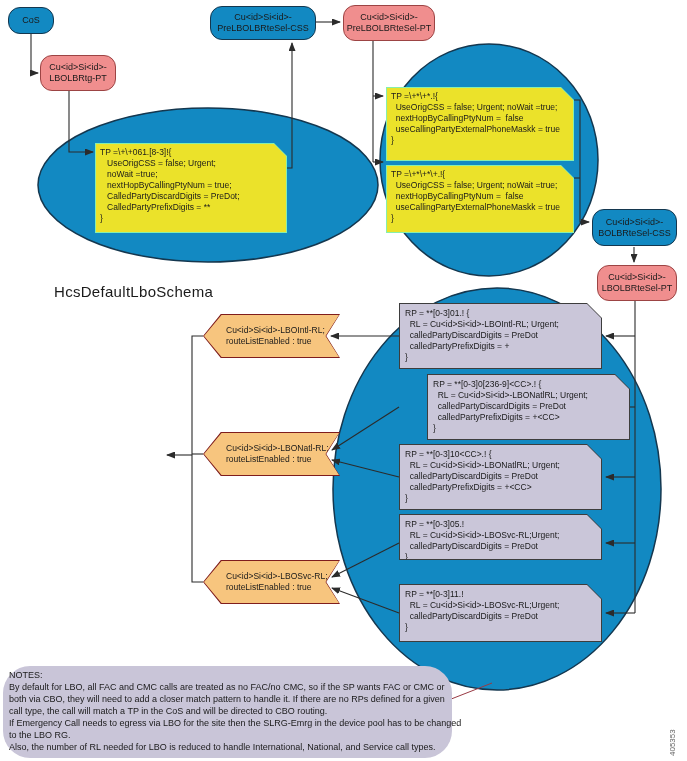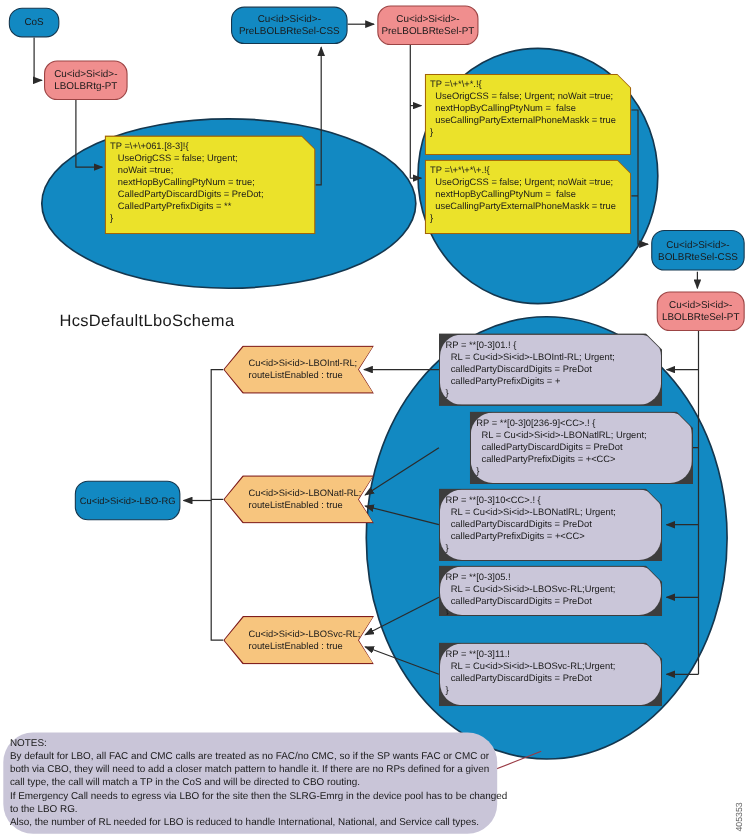--- a/index.html
+++ b/index.html
@@ -6,29 +6,29 @@
   .canvas{position:relative;width:687px;height:761px;background:#fff;overflow:hidden;
           font-family:"Liberation Sans",sans-serif;color:#1a1a1a;}
   svg.layer{position:absolute;left:0;top:0;z-index:0;}
   .abs{position:absolute;box-sizing:border-box;}
   
   .node{display:flex;align-items:center;justify-content:center;text-align:center;
         border-radius:12px;font-size:9px;line-height:11px;white-space:pre-line;z-index:2;}
   .node.blue{background:#1289C2;border:1.4px solid #14374F;}
   .node.pink{background:#F08E8E;border:1.4px solid #9C4444;}
   
-  .note-outer{background:#a16207;clip-path:polygon(0 0,calc(100% - 13px) 0,100% 13px,100% 100%,0 100%);z-index:2;}
+  .note-outer{background:#86efac;clip-path:polygon(0 0,calc(100% - 13px) 0,100% 13px,100% 100%,0 100%);z-index:2;margin-top:20px;}
   .note-inner{position:absolute;left:1px;top:1px;right:1px;bottom:1px;background:#EBE22A;
               clip-path:polygon(0 0,calc(100% - 12px) 0,100% 12px,100% 100%,0 100%);
               font-size:8.5px;line-height:11px;white-space:pre;padding:3px 4px;}
   
   .rp-outer{background:#3d3d3d;clip-path:polygon(0 0,calc(100% - 15px) 0,100% 15px,100% 100%,0 100%);z-index:2;}
   .rp-inner{position:absolute;left:1px;top:1px;right:1px;bottom:1px;background:#CAC6D9;
             clip-path:polygon(0 0,calc(100% - 14px) 0,100% 14px,100% 100%,0 100%);
-            font-size:8.5px;line-height:11px;white-space:pre;padding:4px 5px;border-radius:20px;}
+            font-size:8.5px;line-height:11px;white-space:pre;padding:4px 5px;}
   
   .banner-outer{background:#7f1d1d;clip-path:polygon(0% 50%,13% 0%,100% 0%,90% 50%,100% 100%,13% 100%);z-index:2;}
   .banner-inner{position:absolute;left:1px;top:1px;right:1px;bottom:1px;background:#F7C57E;
                 clip-path:polygon(0% 50%,13% 0%,100% 0%,90% 50%,100% 100%,13% 100%);
                 display:flex;align-items:center;font-size:8.5px;line-height:11px;white-space:pre-line;
                 padding-left:22px;}
   .schema-title{font-size:15px;letter-spacing:.3px;z-index:2;margin-left:40px;}
   .notes-box{background:#C9C5D8;font-size:9px;line-height:12px;white-space:pre;
              padding:3px 6px;z-index:3;border-radius:27px;}
   .fig-num{font-size:8px;color:#666;transform:rotate(-90deg);transform-origin:0 0;z-index:2;}
@@ -88,21 +88,20 @@
 
   <div class="abs node pink" style="left:343px;top:5px;width:92px;height:36px;">Cu&lt;id&gt;Si&lt;id&gt;-
 PreLBOLBRteSel-PT</div>
 
   <div class="abs node blue" style="left:592px;top:209px;width:85px;height:37px;">Cu&lt;id&gt;Si&lt;id&gt;-
 BOLBRteSel-CSS</div>
 
   <div class="abs node pink" style="left:597px;top:265px;width:80px;height:36px;">Cu&lt;id&gt;Si&lt;id&gt;-
 LBOLBRteSel-PT</div>
 
-  <div class="abs node blue" style="left:68px;top:437px;width:96px;height:36px;font-size:8.5px;">Cu&lt;id&gt;Si&lt;id&gt;-LBO-RG</div>
 
   <div class="abs note-outer" style="left:95px;top:123px;width:192px;height:90px;">
     <div class="note-inner">TP =\+\+061.[8-3]!{
    UseOrigCSS = false; Urgent;
    noWait =true;
    nextHopByCallingPtyNum = true;
    CalledPartyDiscardDigits = PreDot;
    CalledPartyPrefixDigits = **
 }</div>
   </div>

